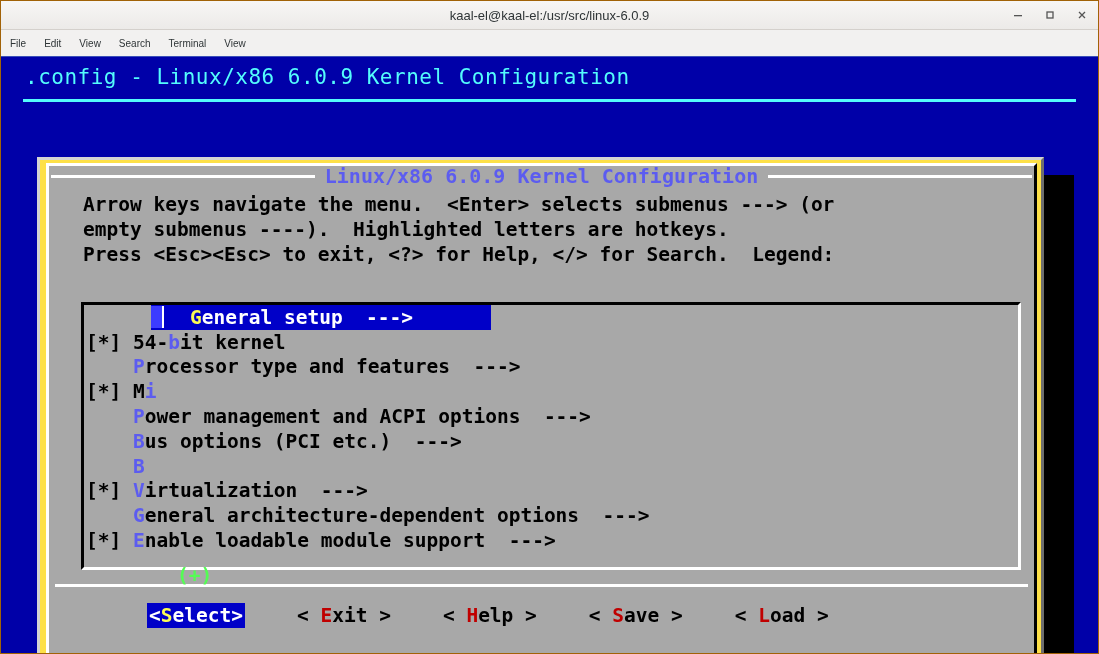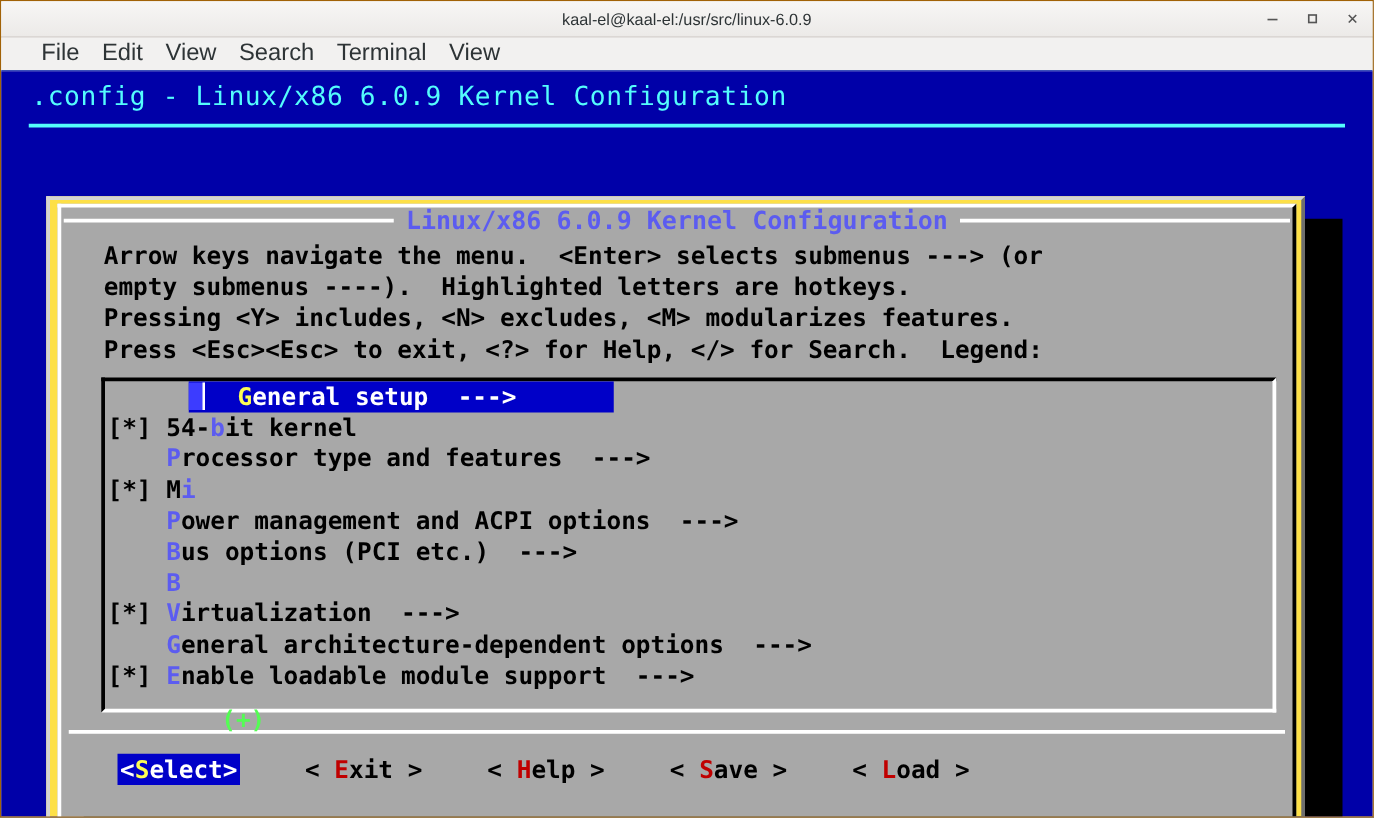--- a/index.html
+++ b/index.html
@@ -46,23 +46,23 @@
     font-family: "Liberation Sans", sans-serif;
     cursor: default;
   }
   .winbtn svg { display:block; }
 
   .menubar {
     height: 26px; flex: 0 0 26px;
     background: #f2f1f0;
     border-bottom: 1px solid #3a4fb8;
     display: flex; align-items: center;
-    padding-left: 23px;
+    padding-left: 0;
     font-family: "Liberation Sans", sans-serif;
-    font-size: 19px; color: #2e3436;
+    font-size: 10px; color: #2e3436;
   }
   .menuitem { padding: 2px 9px; cursor: default; }
 
   
   .terminal {
     flex: 1 1 auto;
     background: #0000a8;
     position: relative;
     overflow: hidden;
     font-family: "DejaVu Sans Mono", monospace;
@@ -191,21 +191,21 @@
   .btn-rule {
     position: absolute;
     left: 6px; right: 6px; top: 418px;
     height: 3px; background: #ffffff;
   }
   .buttons {
     position: absolute;
     left: 0; right: 0; top: 432px;
     height: 34px;
     display: flex; align-items: center;
-    padding-left: 45px;
+    padding-left: 98px;
     gap: 0;
   }
   .btn {
     font-size: 19.5px; font-weight: bold;
     white-space: pre; color: #000;
     padding: 1px 0;
     margin-right: 52px;
   }
   .btn .hk { color: #c00000; }
   .btn.active {
@@ -259,21 +259,21 @@
 
     <div class="dialog">
       <div class="dlg-inner">
 
         <div class="dlg-caption">
           <div class="cap-rule left"></div>
           <div class="cap-text">Linux/x86 6.0.9 Kernel Configuration</div>
           <div class="cap-rule right"></div>
         </div>
 
-        <div class="help-text"><div>Arrow keys navigate the menu.  &lt;Enter&gt; selects submenus ---&gt; (or</div><div>empty submenus ----).  Highlighted letters are hotkeys.</div><div>Pressing &lt;Y&gt; includes, &lt;N&gt; excludes, &lt;M&gt; modularizes features.</div><div>Press &lt;Esc&gt;&lt;Esc&gt; to exit, &lt;?&gt; for Help, &lt;/&gt; for Search.  Legend:</div></div>
+        <div class="help-text"><div>Arrow keys navigate the menu.  &lt;Enter&gt; selects submenus ---&gt; (or</div><div>empty submenus ----).  Highlighted letters are hotkeys.</div><div>Press &lt;Esc&gt;&lt;Esc&gt; to exit, &lt;?&gt; for Help, &lt;/&gt; for Search.  Legend:</div></div>
 
         <div class="listbox">
             <div class="ll sel"><span class="cursorblk"></span><span class="hot">G</span><span>eneral setup  ---&gt;</span></div>
             <div class="ll"><span>[*] </span><span>54-</span><span class="hot">b</span><span>it kernel</span></div>
             <div class="ll"><span>    </span><span class="hot">P</span><span>rocessor type and features  ---&gt;</span></div>
             <div class="ll"><span>[*] </span><span>M</span><span class="hot">i</span></div>
             <div class="ll"><span>    </span><span class="hot">P</span><span>ower management and ACPI options  ---&gt;</span></div>
             <div class="ll"><span>    </span><span class="hot">B</span><span>us options (PCI etc.)  ---&gt;</span></div>
             <div class="ll"><span>    </span><span class="hot">B</span></div>
             <div class="ll"><span>[*] </span><span class="hot">V</span><span>irtualization  ---&gt;</span></div>

